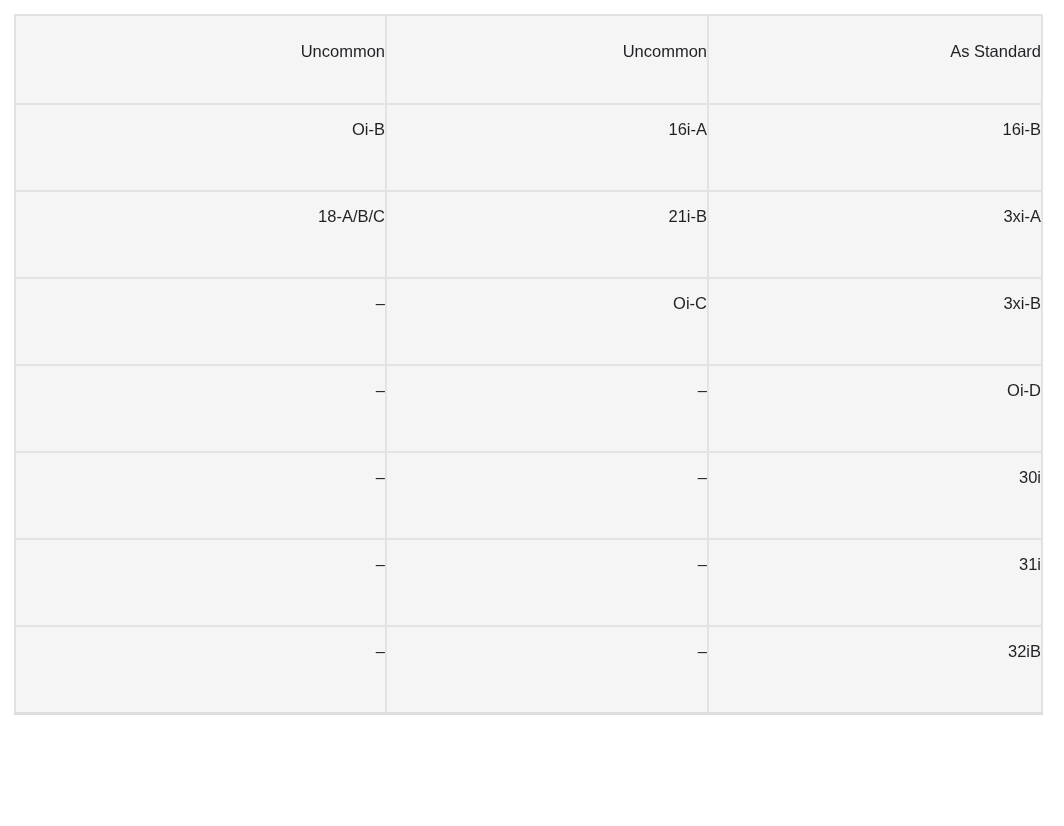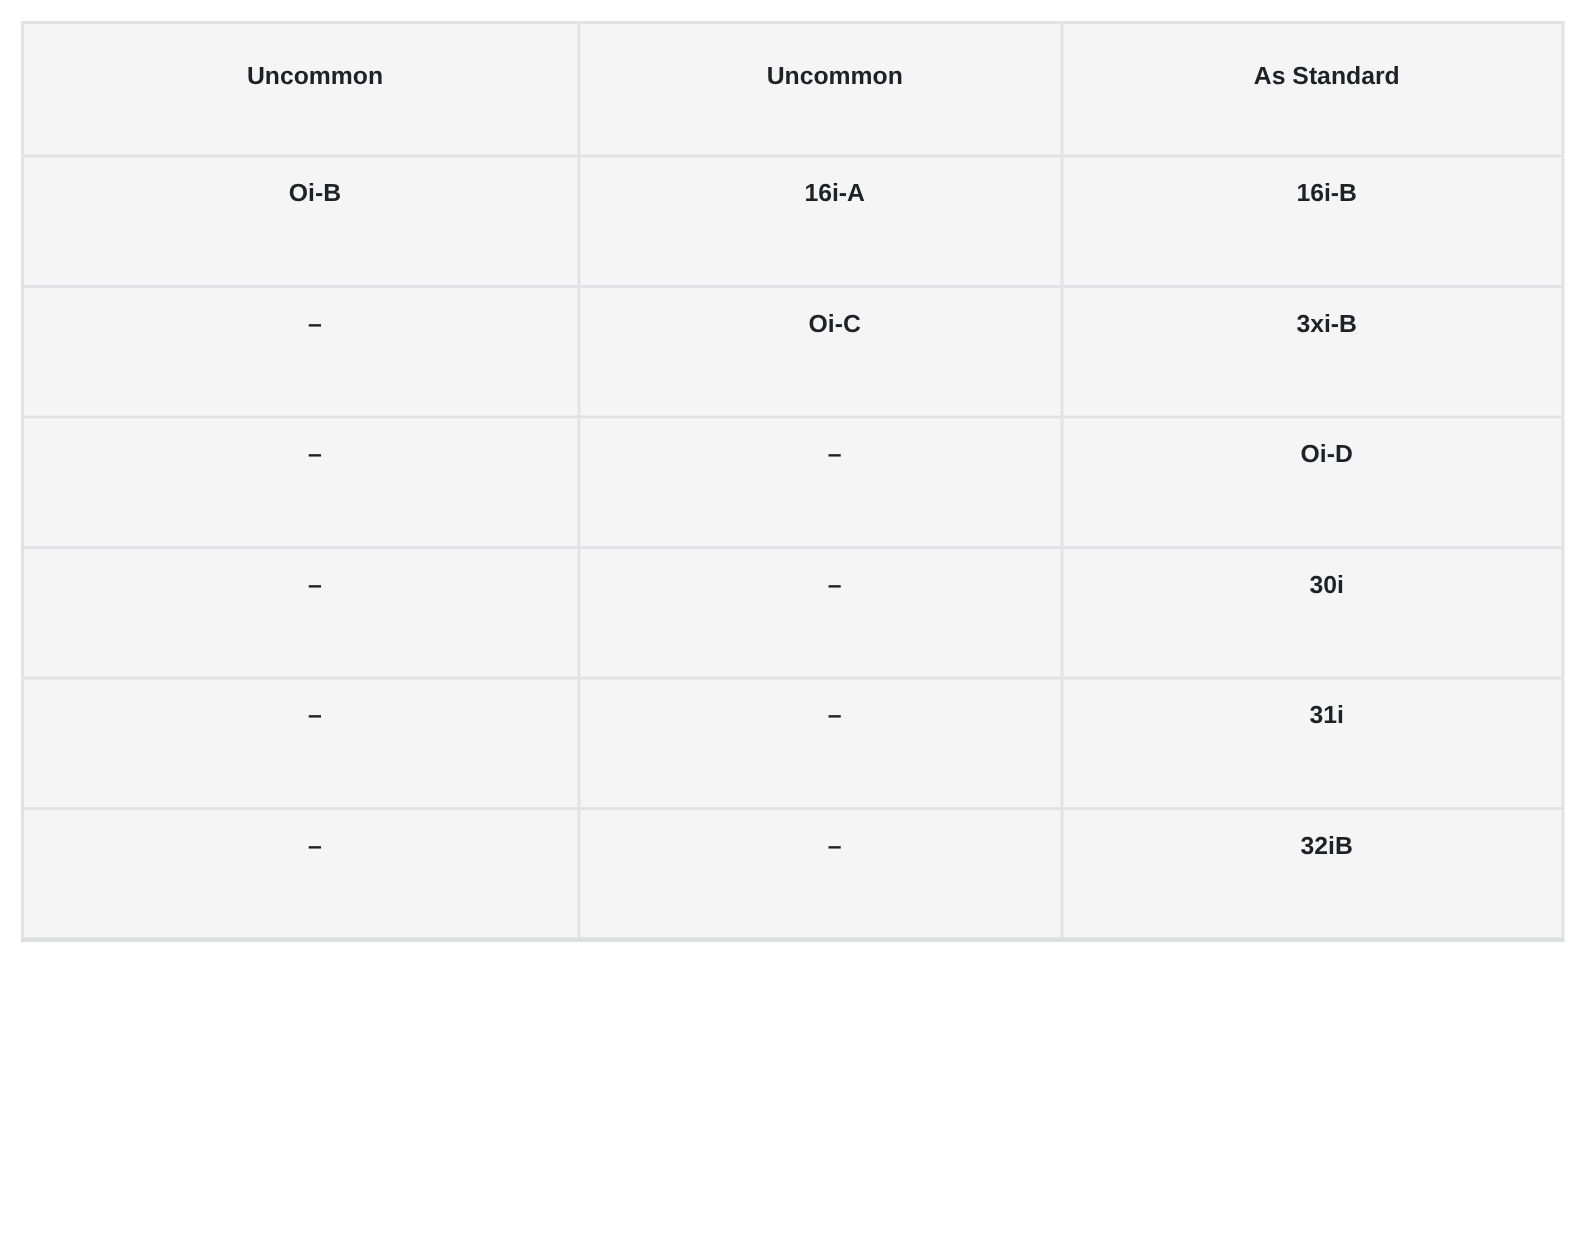--- a/index.html
+++ b/index.html
@@ -46,23 +46,23 @@
   table.cmp col.c1 { width: 371px; }
   table.cmp col.c2 { width: 322px; }
   table.cmp col.c3 { width: 334px; }
 
   table.cmp th,
   table.cmp td {
     background: #f5f5f5;
     border-right: 2px solid #e3e3e5;
     border-bottom: 2px solid #e3e3e5;
     padding: 0 0 0 19px;
-    text-align: center;
+    text-align: right;
     vertical-align: top;
-    font-weight: bold;
+    font-weight: normal;
     color: #1f2124;
     font-size: 16.5px;
     line-height: 1;
     box-sizing: border-box;
   }
 
   table.cmp th:last-child,
   table.cmp td:last-child {
     border-right: none;
   }
@@ -115,20 +115,25 @@
           </th>
         </tr>
       </thead>
       <tbody>
         <tr>
           <td><span class="cell-text">Oi-B</span></td>
           <td><span class="cell-text">16i-A</span></td>
           <td><span class="cell-text">16i-B</span></td>
         </tr>
         <tr>
+          <td><span class="cell-text">18-A/B/C</span></td>
+          <td><span class="cell-text">21i-B</span></td>
+          <td><span class="cell-text">3xi-A</span></td>
+        </tr>
+        <tr>
           <td><span class="cell-text dash">–</span></td>
           <td><span class="cell-text">Oi-C</span></td>
           <td><span class="cell-text">3xi-B</span></td>
         </tr>
         <tr>
           <td><span class="cell-text dash">–</span></td>
           <td><span class="cell-text dash">–</span></td>
           <td><span class="cell-text">Oi-D</span></td>
         </tr>
         <tr>

